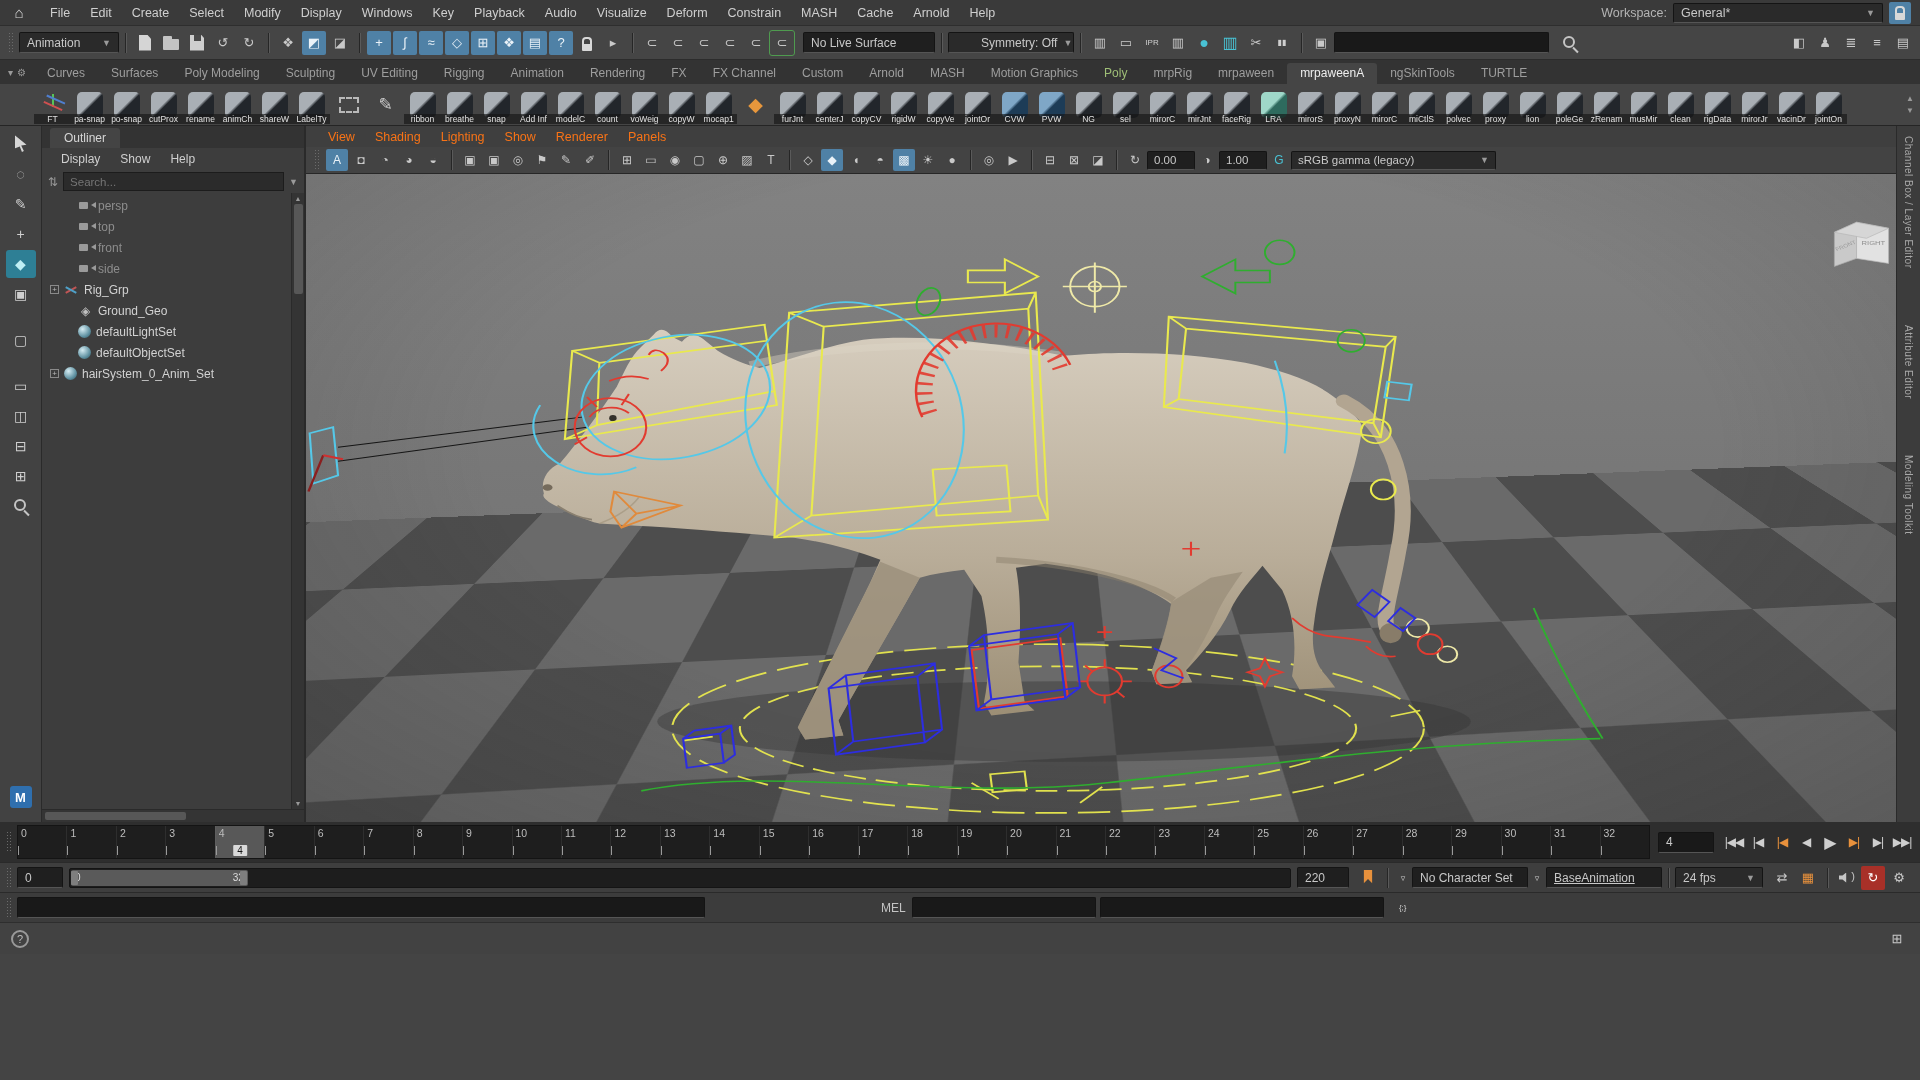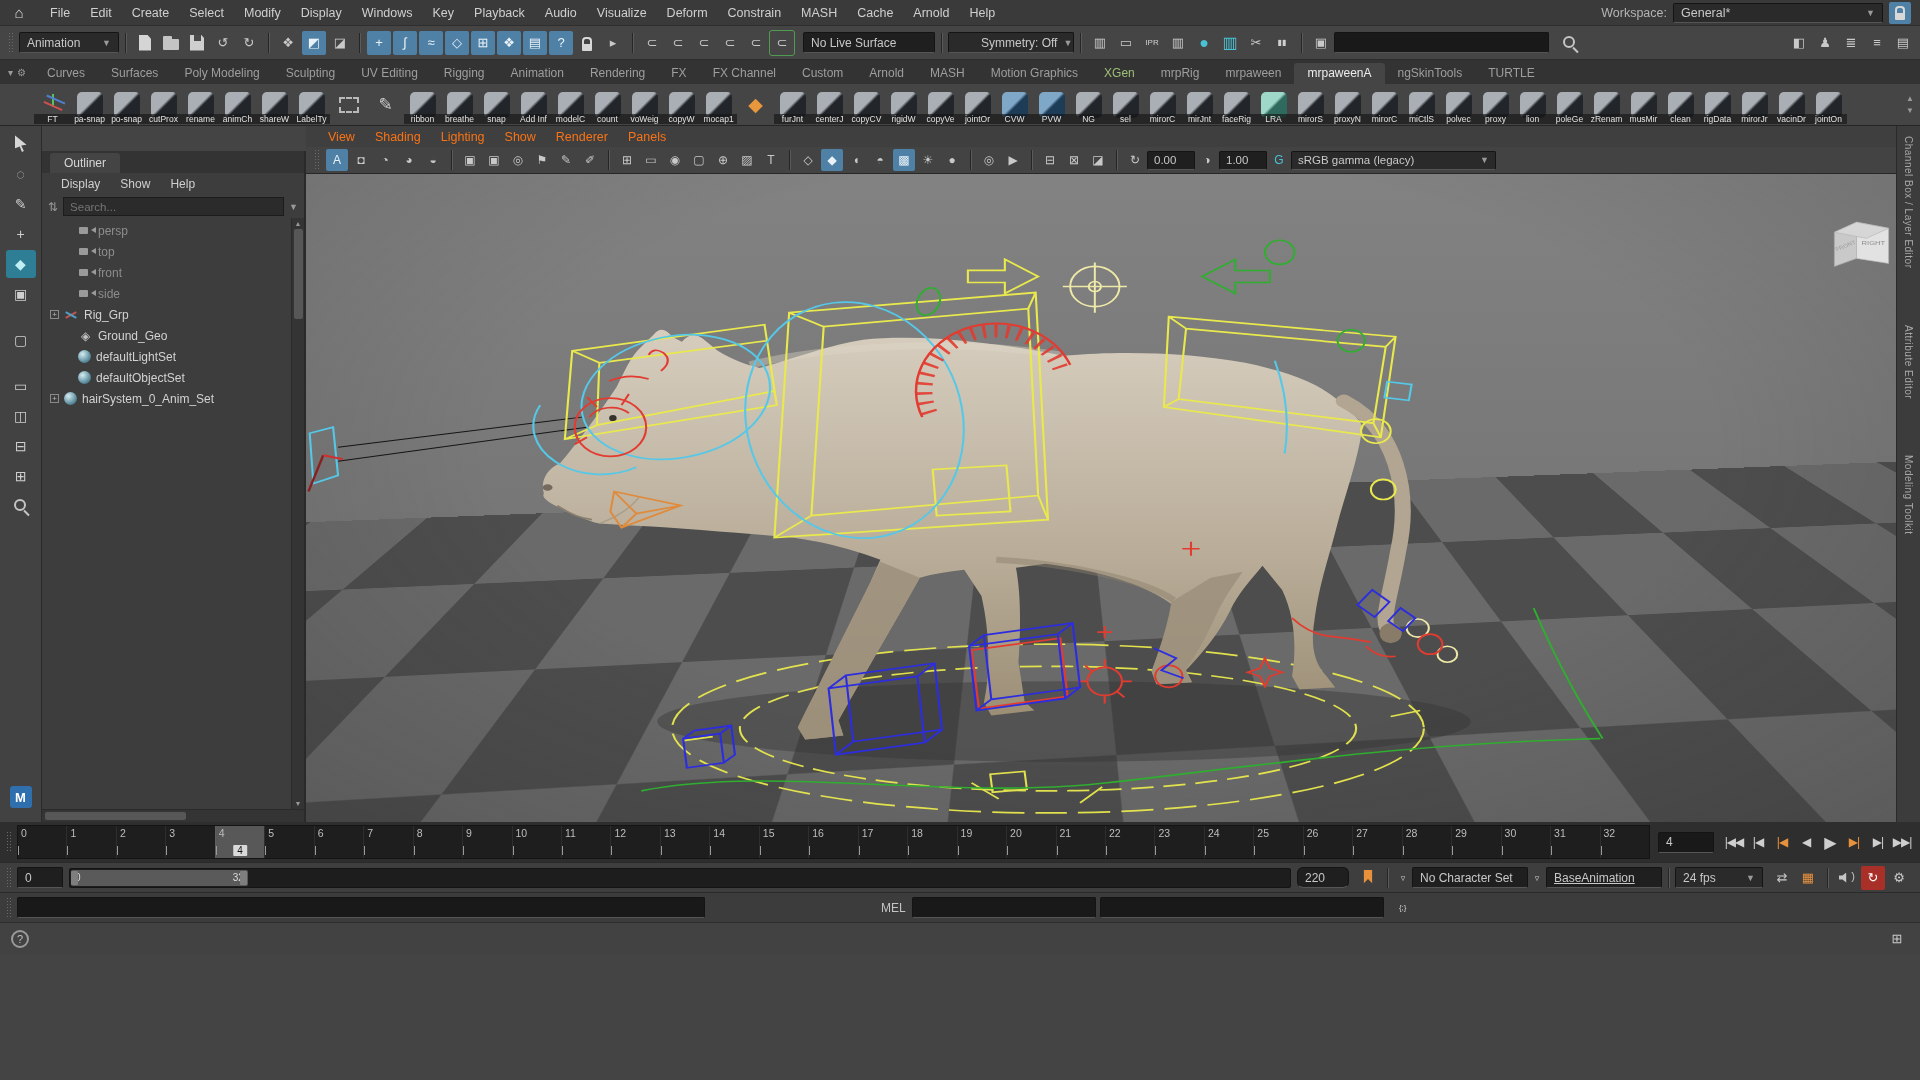--- a/index.html
+++ b/index.html
@@ -83,21 +83,21 @@
   #main{position:absolute;top:126px;left:0;right:0;bottom:258px;display:flex;}
   #toolbox{width:42px;background:#424242;border-right:1px solid #2a2a2a;display:flex;flex-direction:column;align-items:center;padding-top:4px;gap:2px;}
   .tool{width:30px;height:28px;border-radius:3px;display:flex;align-items:center;justify-content:center;font-size:14px;color:#cfcfcf;position:relative;}
   .tool.active{background:#2e7f95;color:#bfeff4;}
   .tool .cursor{position:absolute;left:9px;top:5px;width:12px;height:17px;background:#d6d6d6;clip-path:polygon(0 0,100% 58%,56% 62%,78% 94%,62% 100%,44% 68%,0 80%);}
   .tool.spacer{height:14px;}
   #toolbox .m-badge{margin-top:auto;margin-bottom:14px;width:22px;height:22px;background:#2f6fae;color:#fff;
         border-radius:3px;display:flex;align-items:center;justify-content:center;font-weight:bold;font-size:13px;}
 
   
-  #outliner{width:264px;background:#3d3d3d;border-right:2px solid #2a2a2a;display:flex;flex-direction:column;margin-top:25px;}
+  #outliner{width:264px;background:#3d3d3d;border-right:2px solid #2a2a2a;display:flex;flex-direction:column;}
   #outliner .paneltab-row{background:#333;height:22px;display:flex;align-items:flex-end;padding-left:8px;}
   #outliner .paneltab{background:#444;color:#d6d6d6;padding:3px 14px;border-radius:3px 3px 0 0;font-size:12px;}
   #outliner .menus{height:22px;display:flex;align-items:center;padding-left:10px;gap:2px;}
   #outliner .menus span{padding:2px 9px;color:#cfcfcf;}
   #outliner .searchrow{display:flex;align-items:center;padding:2px 6px;gap:5px;}
   #outliner .searchrow .filter-ic{color:#9a9a9a;font-size:12px;}
   #outliner .searchrow input{flex:1;background:#2b2b2b;border:1px solid #1c1c1c;color:#bbb;height:19px;padding:0 6px;font-size:11.5px;font-family:inherit;}
   #outliner .searchrow .dda{color:#9a9a9a;font-size:9px;}
   #ol-tree{flex:1;position:relative;background:#3d3d3d;padding-top:2px;}
   .ol-row{height:21px;display:flex;align-items:center;font-size:12px;color:#d2d2d2;}
@@ -278,21 +278,21 @@
     <span class="shelf-tab">UV Editing</span>
     <span class="shelf-tab">Rigging</span>
     <span class="shelf-tab">Animation</span>
     <span class="shelf-tab">Rendering</span>
     <span class="shelf-tab">FX</span>
     <span class="shelf-tab">FX Channel</span>
     <span class="shelf-tab">Custom</span>
     <span class="shelf-tab">Arnold</span>
     <span class="shelf-tab">MASH</span>
     <span class="shelf-tab">Motion Graphics</span>
-    <span class="shelf-tab green">XGen</span>
+    <span class="shelf-tab green">Poly</span>
     <span class="shelf-tab">mrpRig</span>
     <span class="shelf-tab">mrpaween</span>
     <span class="shelf-tab active">mrpaweenA</span>
     <span class="shelf-tab">ngSkinTools</span>
     <span class="shelf-tab">TURTLE</span>
   </div>
 <div id="shelf-body">
   <div id="shelf-left"></div>
   <div id="shelf-items">
       <div class="shelf-btn">
@@ -981,21 +981,21 @@
     <div class="grip"></div>
     <div class="field" style="width: 46px;">0</div>
     <div id="rslider">
       <div class="bar" style="width: 14.5%;">
         <span>0</span>
         <span>32</span>
       </div>
       <div class="handle" style="left:1px"></div>
       <div class="handle" style="left:calc(14.5% - 7px)"></div>
     </div>
-    <div class="field" style="width: 52px; border-radius: 6px;">220</div>
+    <div class="field" style="width: 52px;">220</div>
     <div class="gap" style="width: 6px;"></div>
     <div class="sicon bookmark"></div>
     <div class="sep"></div>
     <div class="sicon small">▿</div>
     <div class="field" style="width: 116px;">No Character Set</div>
     <div class="sicon small">▿</div>
     <div class="field" style="width: 116px; text-decoration: underline;">BaseAnimation</div>
     <div class="sep"></div>
     <div class="field dd" style="width: 88px;">
       <span>24 fps</span>

